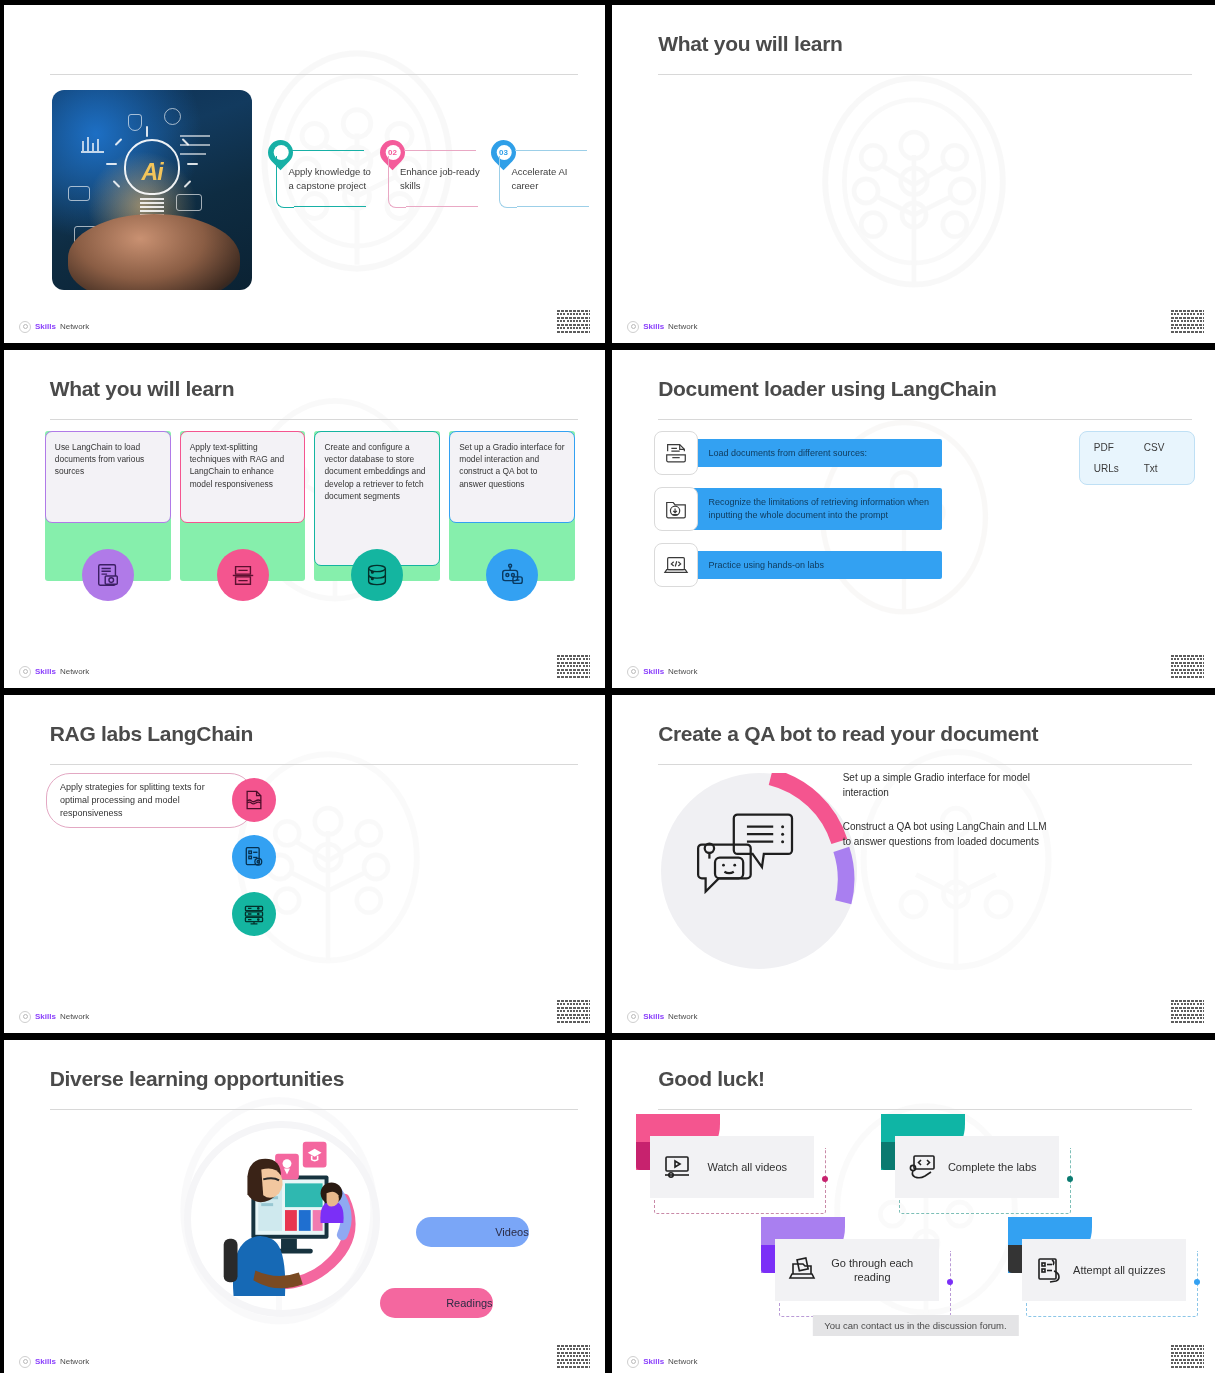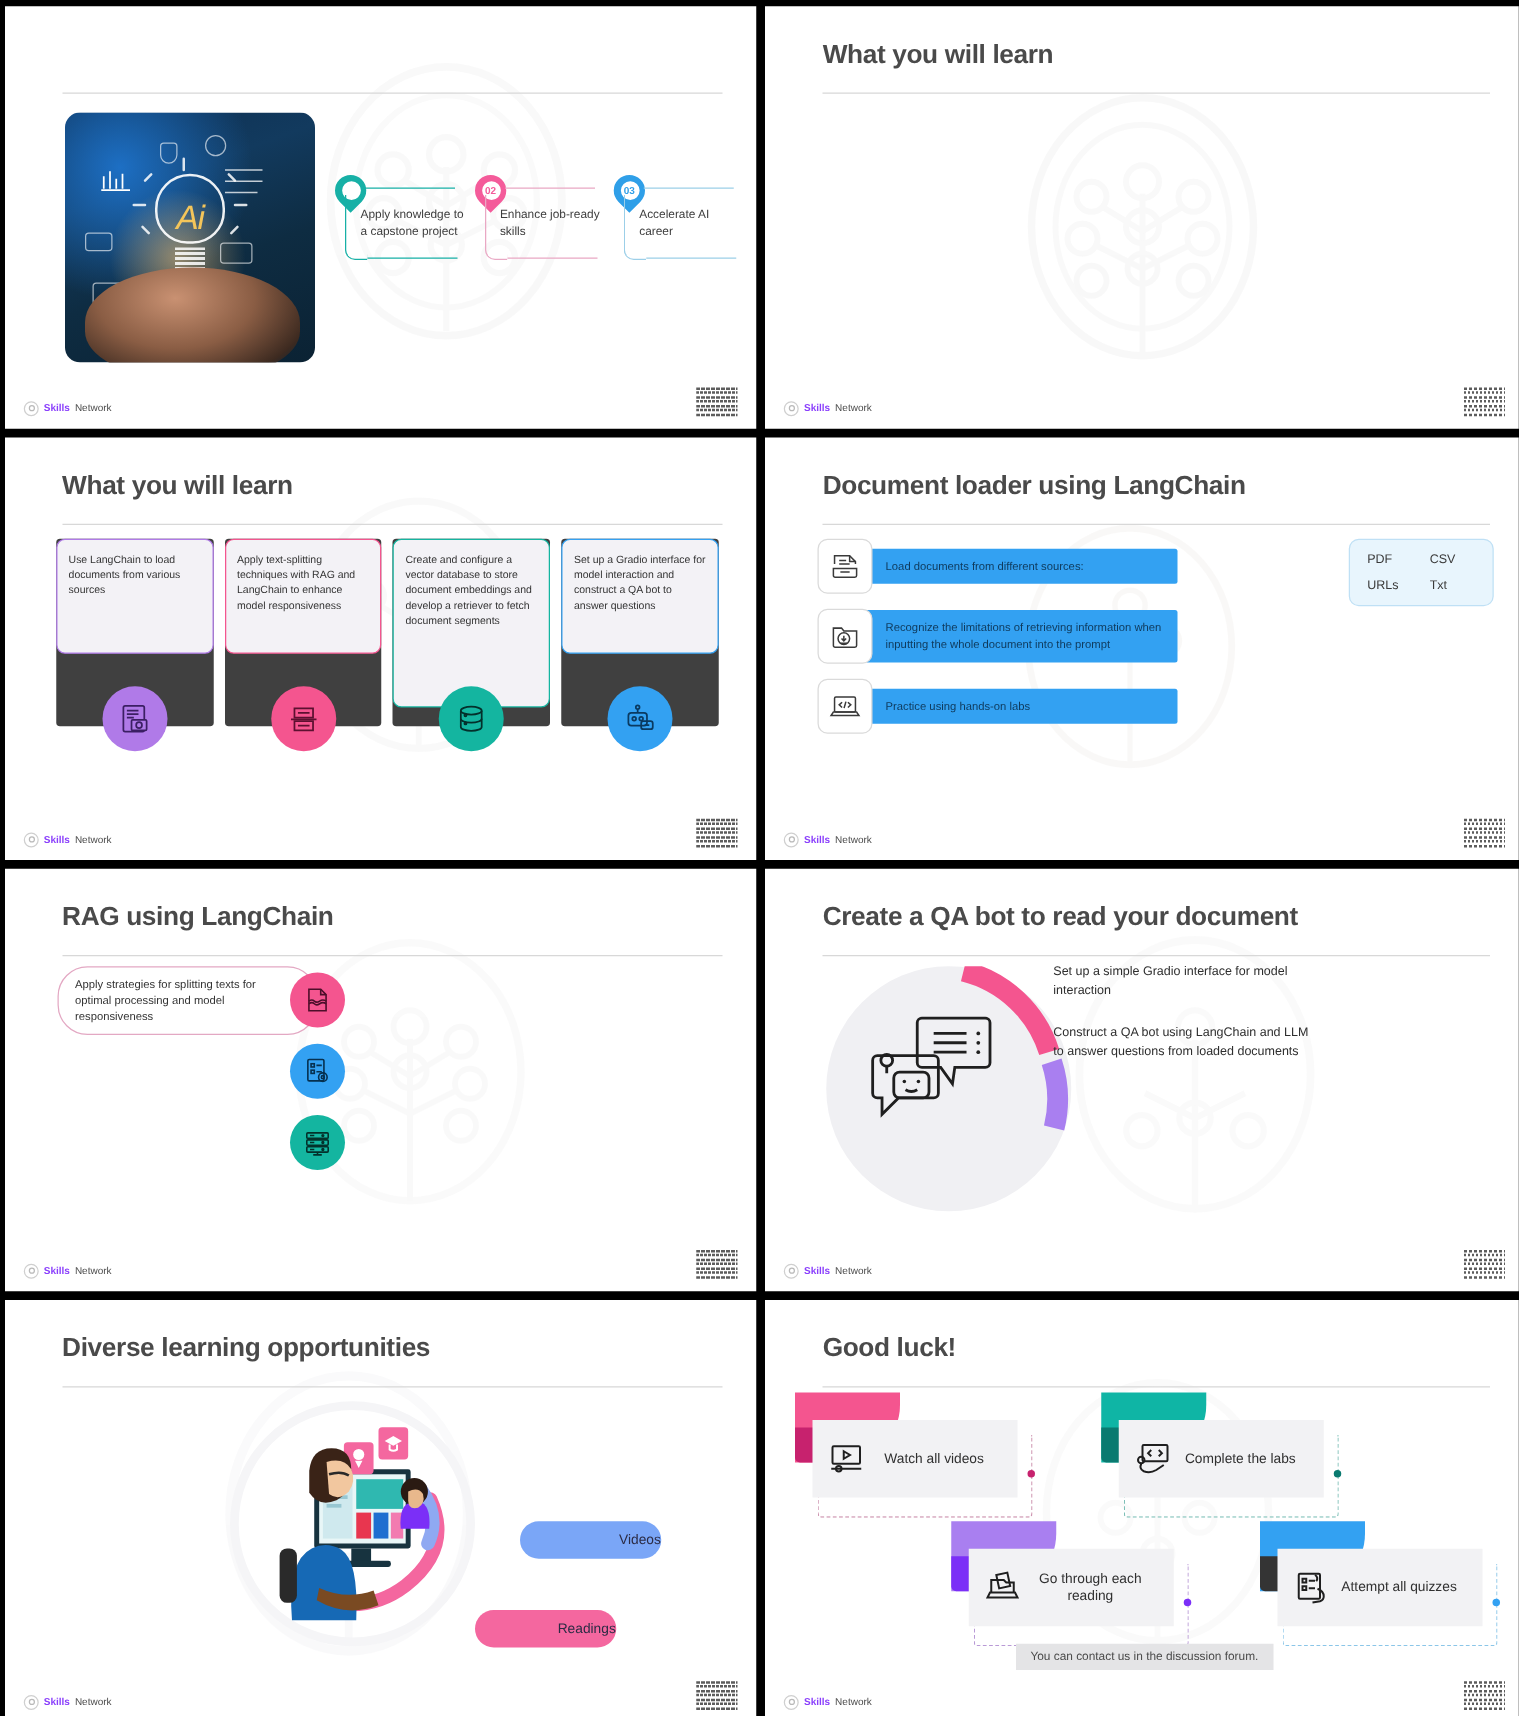--- a/index.html
+++ b/index.html
@@ -107,21 +107,21 @@
     width:56px; height:56px; border:2px solid rgba(255,255,255,.92);
     border-radius:50% 50% 46% 46%;
   }
   .bulb-base {
     position:absolute; left:50%; bottom:2px; transform:translateX(-50%);
     width:24px; height:17px;
     background: repeating-linear-gradient(180deg, rgba(255,255,255,.85) 0 2px, transparent 2px 4px);
   }
   .bulb-txt {
     position:absolute; left:50%; top:20px; transform:translateX(-50%);
-    font-size:27px; font-weight:normal; font-style:italic;
+    font-size:23px; font-weight:bold; font-style:italic;
     color:#f4c55a; letter-spacing:-1px;text-align:center;
   }
   .ray { position:absolute; background:rgba(255,255,255,.85); border-radius:2px; }
   .mini-ic {
     position:absolute; border:1.4px solid rgba(255,255,255,.62);
     border-radius:3px;
   }
   .hand {
     position:absolute; left:8%; bottom:-6%;
     width:86%; height:44%;
@@ -155,21 +155,21 @@
   .flow-line-t, .flow-line-b { position:absolute; height:1.3px; }
   .flow-corner {
     position:absolute; width:18px; height:52px;
     border-left:1.3px solid; border-bottom:1.3px solid;
     border-bottom-left-radius:8px;
   }
   
   .cards { position:absolute; left:6.8%; top:24%; right:5%; display:flex; gap:9px; }
   .card {
     flex:1; position:relative;
-    background:#404040;
+    background:#86efac;
     border-radius: 3px;
     min-height:150px;
   }
   .card-top {
     position:relative;
     background:#f3f2f6;
     border:1.6px solid;
     border-radius:7px;
     padding:9px 8px 9px 9px;
     font-size:8.4px; line-height:1.45; color:#343434;
@@ -636,21 +636,21 @@
         <circle cx="100" cy="62" r="11"></circle>
           <circle cx="66" cy="72" r="10"></circle>
           <circle cx="134" cy="72" r="10"></circle>
         <circle cx="60" cy="100" r="10"></circle>
           <circle cx="140" cy="100" r="10"></circle>
         <circle cx="100" cy="92" r="11"></circle>
           <circle cx="66" cy="128" r="10"></circle>
           <circle cx="134" cy="128" r="10"></circle>
       </g>
     </svg>
-    <div class="s-title">RAG using LangChain</div>
+    <div class="s-title">RAG labs LangChain</div>
     <div class="s-rule"></div>
 
     <div class="rag-list">
       <div class="rag-row">
         <div class="rag-pill" style="border-color:#e3a8c3">
           <span>Apply strategies for splitting texts for optimal processing and model responsiveness</span>
         </div>
         <div class="rag-ic" style="background:#f4558f">
           <svg width="24" height="24" viewBox="0 0 28 28">
               <g fill="none" stroke="#4d0e2a" stroke-width="1.5">

